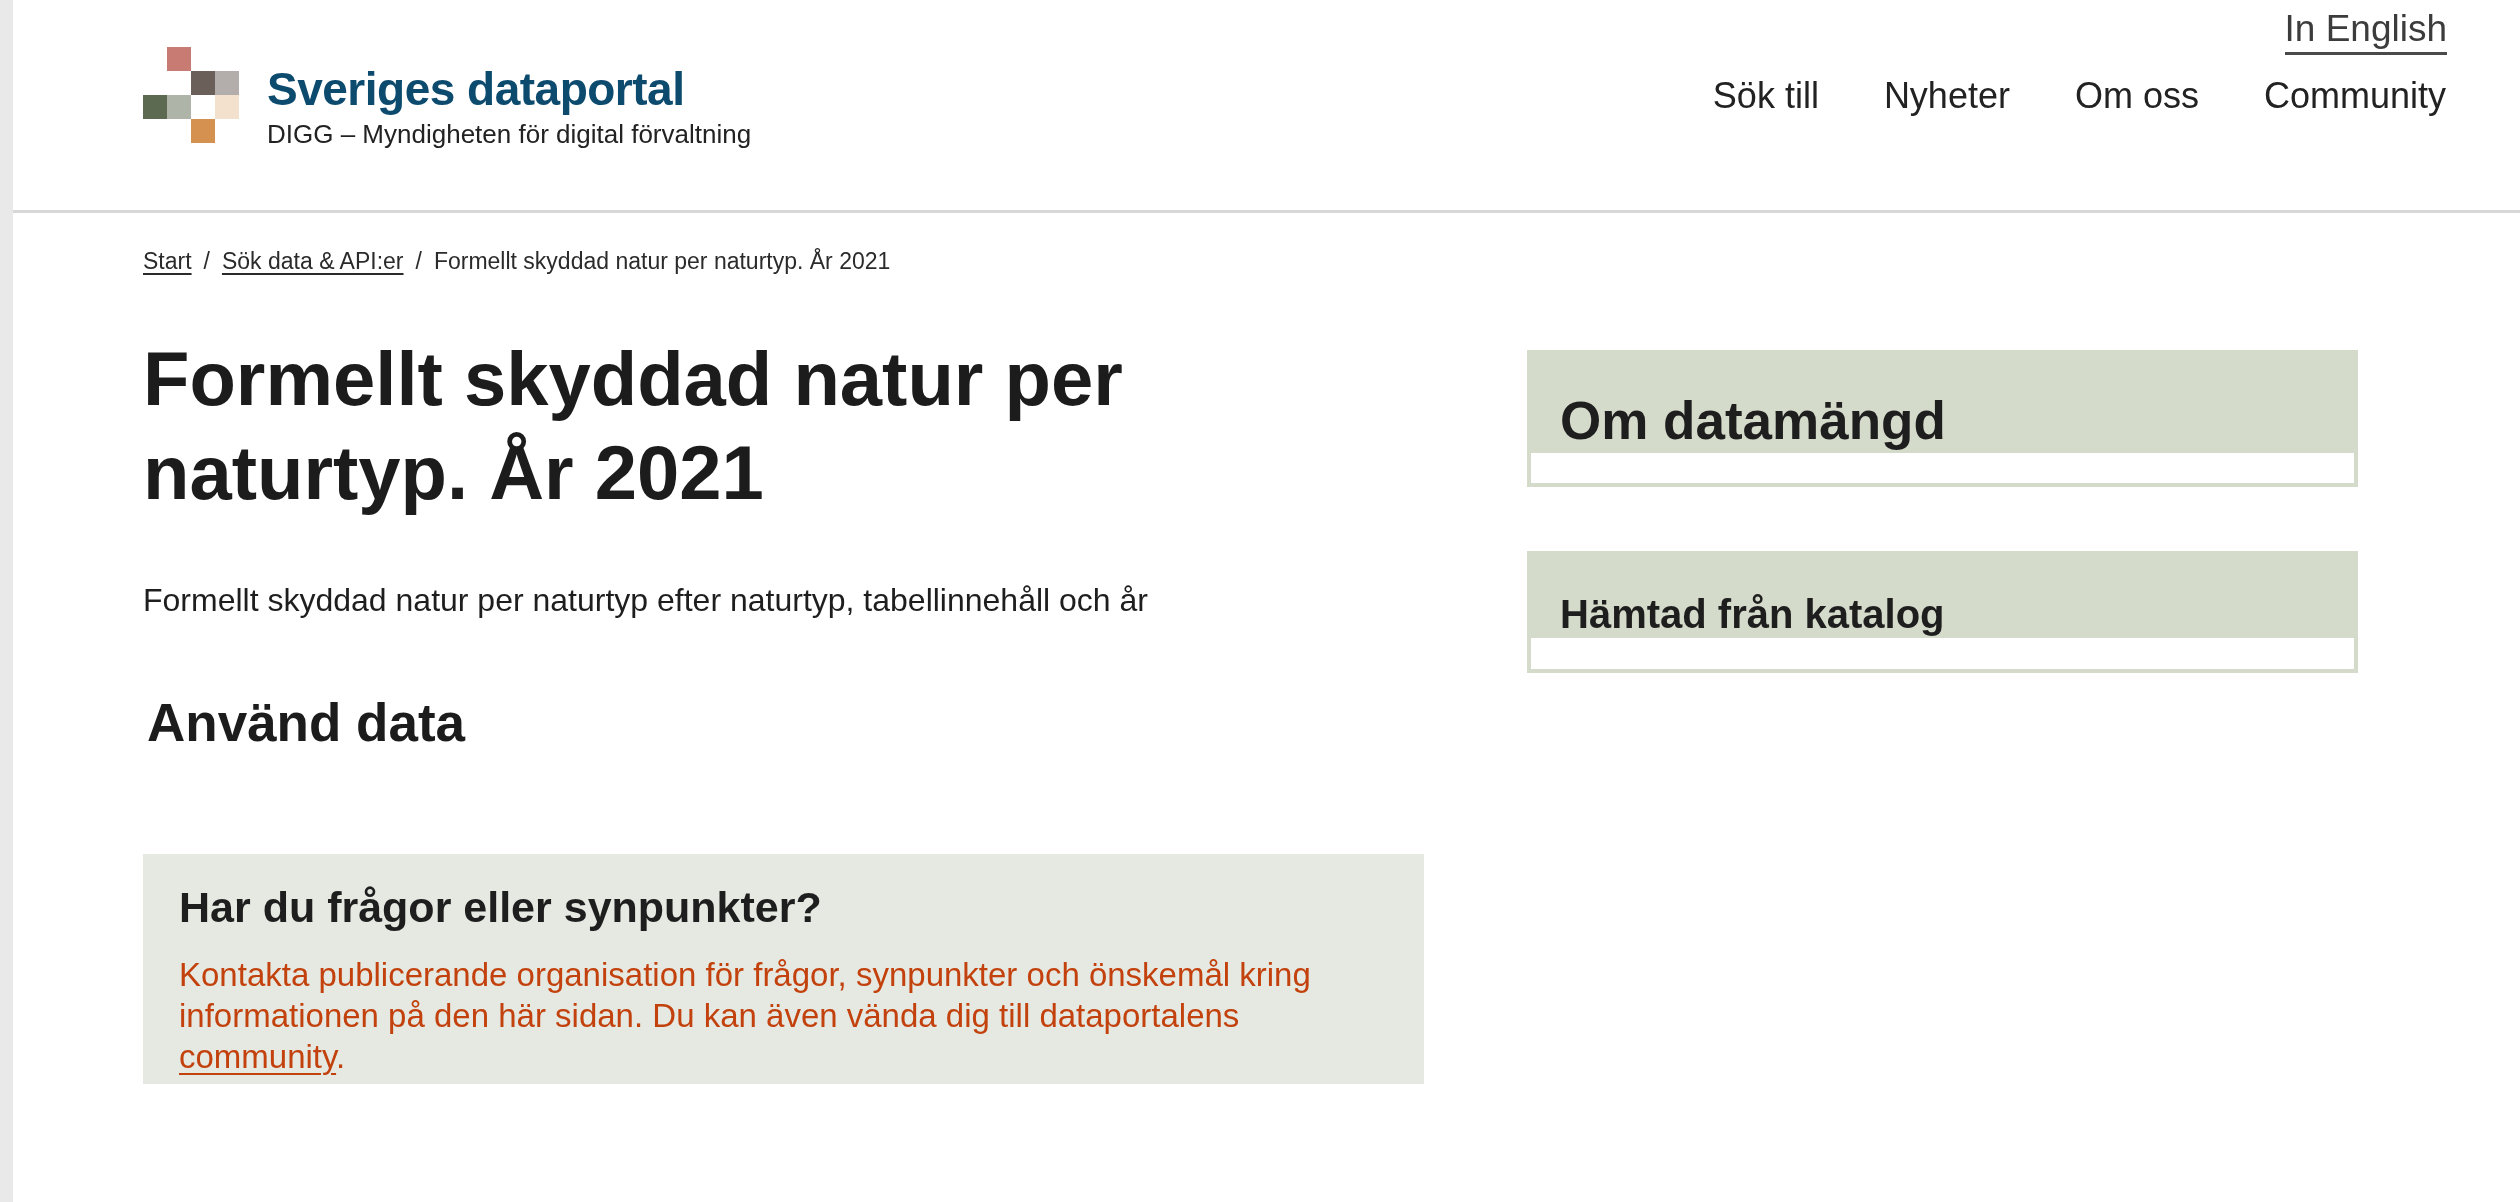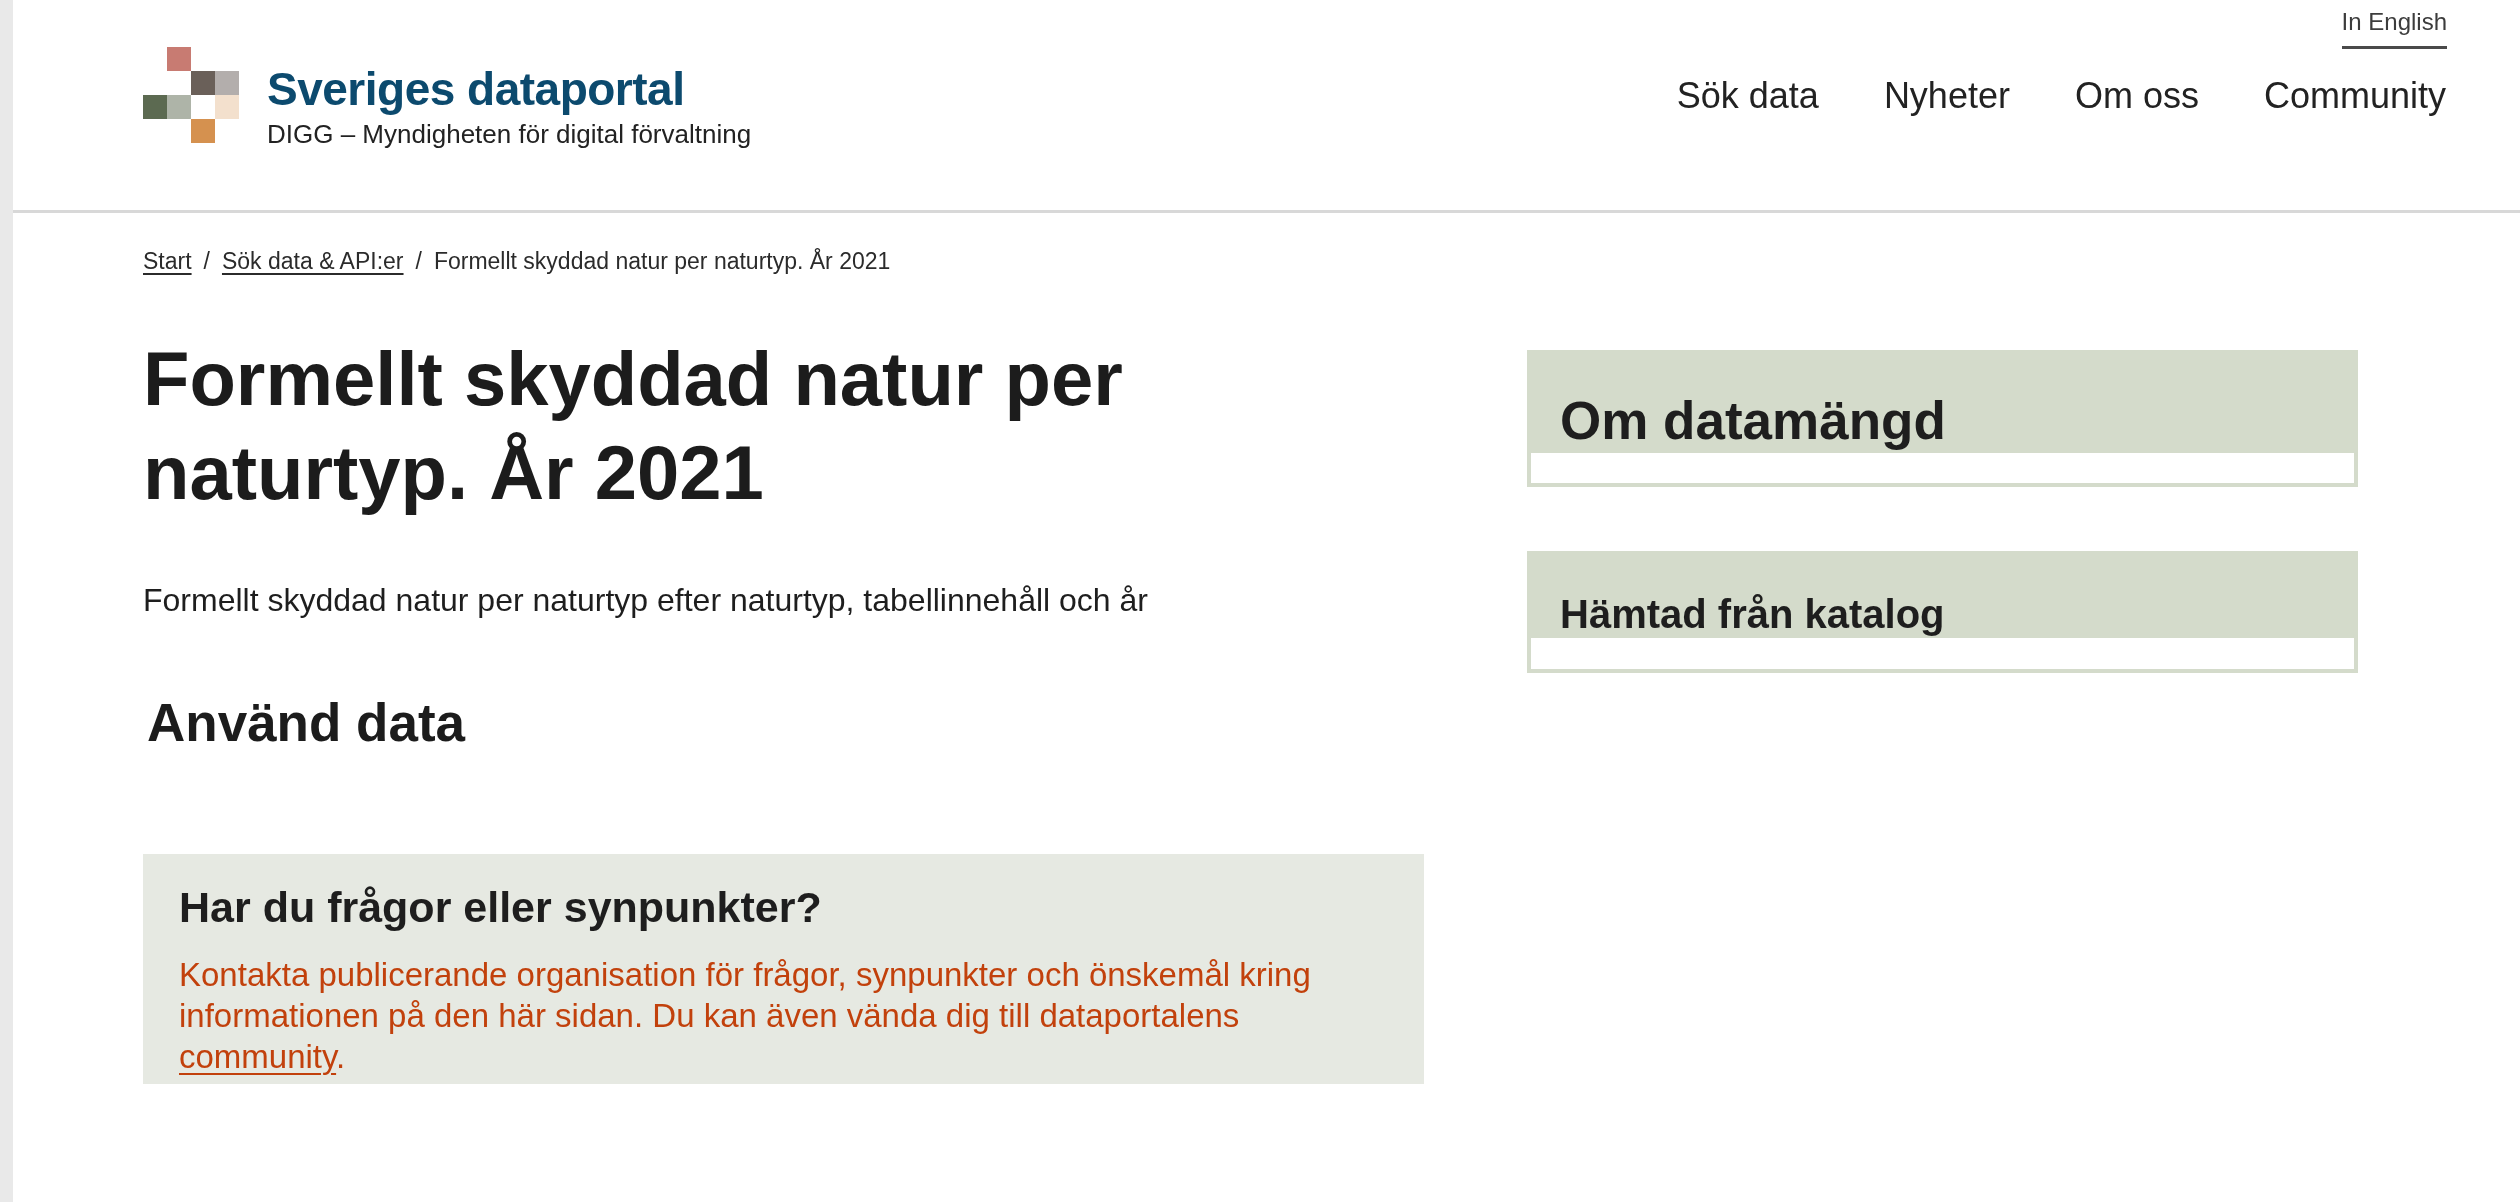--- a/index.html
+++ b/index.html
@@ -25,22 +25,22 @@
   .left-strip{position:absolute;left:0;top:0;width:13px;height:1202px;background:var(--left-strip);}
 
   
   .logo-link{position:absolute;left:143px;top:47px;display:block;}
   .logo-grid{display:grid;grid-template-columns:repeat(4,24px);grid-template-rows:repeat(4,24px);}
   .brand{position:absolute;left:267px;top:62px;}
   .brand-title{font-size:46px;font-weight:700;line-height:54px;letter-spacing:-0.5px;color:#0c4a6e;}
   .brand-subtitle{font-size:26px;line-height:32px;margin-top:2px;color:#222;}
   .lang-link{
     position:absolute;right:73px;top:8px;
-    font-size:24px;color:var(--text-secondary);
-    border-bottom:3px solid #4a4a4a;padding-bottom:10px;
+    font-size:37px;color:var(--text-secondary);
+    border-bottom:3px solid #4a4a4a;padding-bottom:2px;
   }
   .main-nav{position:absolute;right:74px;top:74px;display:flex;gap:65px;}
   .main-nav a{font-size:36px;color:#222;line-height:44px;}
 
   .header-divider{position:absolute;left:13px;right:0;top:210px;height:3px;background:var(--divider);}
 
   
   .breadcrumb{position:absolute;left:143px;top:246px;display:flex;gap:12px;font-size:23px;line-height:30px;color:#2b2b2b;}
   .breadcrumb a{text-decoration:underline;text-underline-offset:4px;}
   .breadcrumb .sep{color:#2b2b2b;}
@@ -94,21 +94,21 @@
   </a>
 
   <div class="brand">
     <div class="brand-title">Sveriges dataportal</div>
     <div class="brand-subtitle">DIGG – Myndigheten för digital förvaltning</div>
   </div>
 
   <a class="lang-link">In English</a>
 
   <nav class="main-nav">
-    <a>Sök data</a>
+    <a>Sök till</a>
     <a>Nyheter</a>
     <a>Om oss</a>
     <a>Community</a>
   </nav>
 </header>
 
 <div class="header-divider"></div>
 
 <nav class="breadcrumb">
   <a>Start</a>

